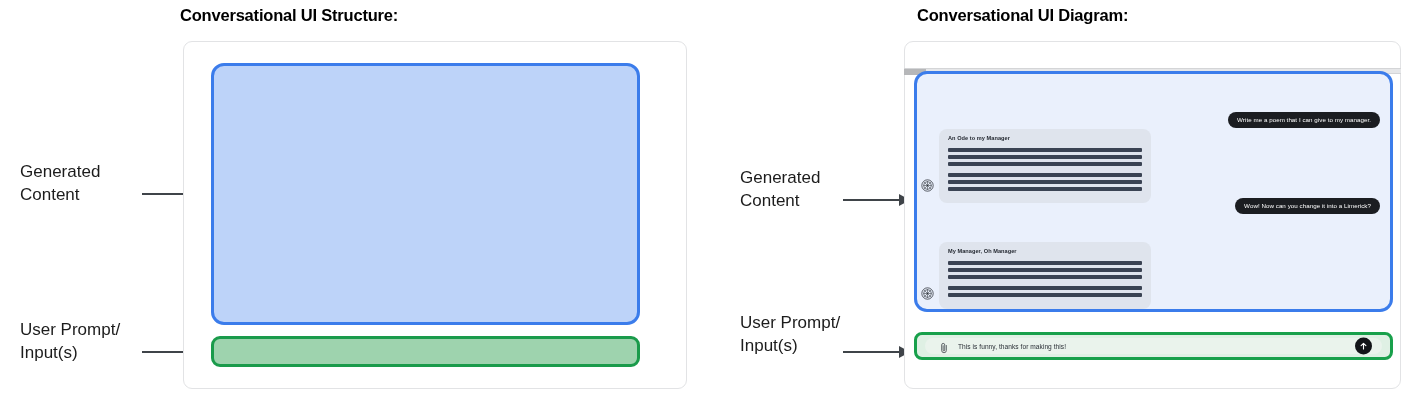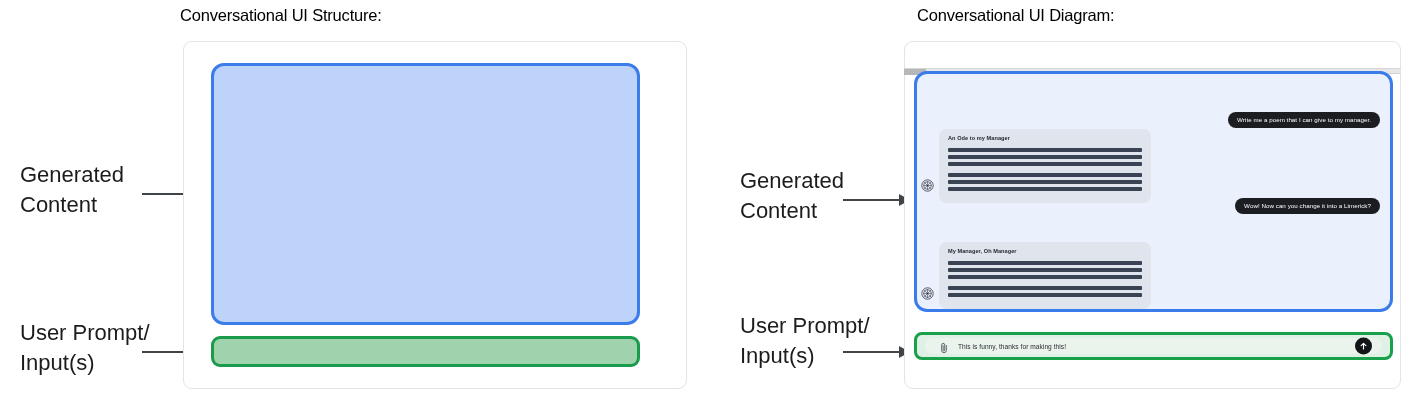--- a/index.html
+++ b/index.html
@@ -25,32 +25,32 @@
     position: relative;
     width: 708px;
     height: 404px;
   }
 
   
   .panel-title {
     position: absolute;
     top: 6px;
     font-size: 16.5px;
-    font-weight: normal;
+    font-weight: bold;
     color: #000000;
     letter-spacing: -0.2px;
     white-space: nowrap;
   }
   .title-left  { left: 180px; }
   .title-right { left: 187px; margin-left: 22px; }
 
   
   .annot {
     position: absolute;
-    font-size: 22px;
+    font-size: 17px;
     line-height: 1.38;
     color: #1c1c1c;
     white-space: pre-line;
   }
   .arrow {
     position: absolute;
     height: 2px;
     background: #3f4449;
   }
   .arrow::after {

